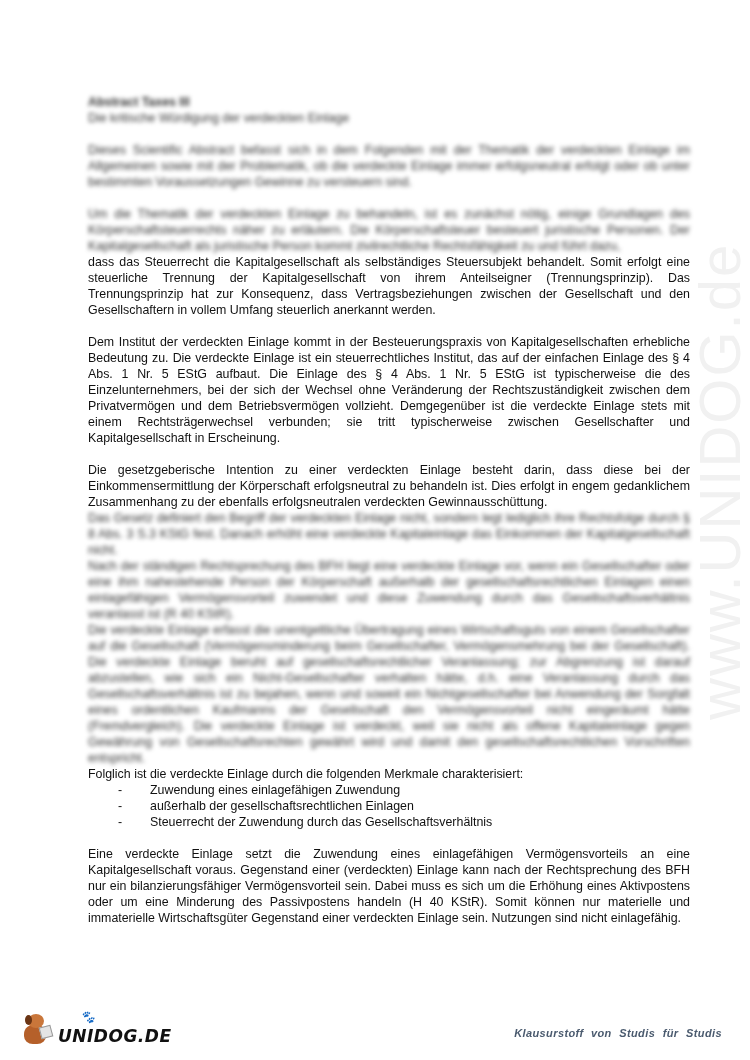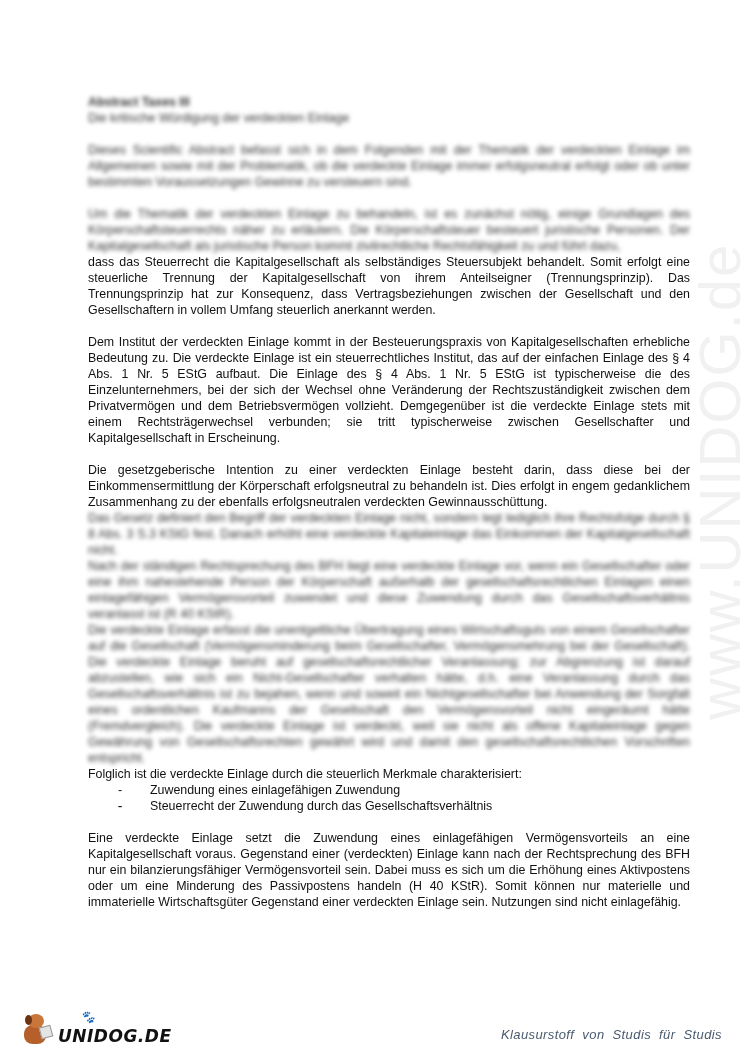--- a/index.html
+++ b/index.html
@@ -18,21 +18,21 @@
                transform-origin:left top; font-size:58px; color:#f1f1f1; letter-spacing:2px;
                white-space:nowrap; font-family:"Liberation Sans", sans-serif; }
   .footer-logo { position:absolute; left:20px; top:1012px; display:flex; align-items:flex-end; }
   .dog { width:34px; height:34px; position:relative; }
   .dog .body { position:absolute; left:4px; top:12px; width:22px; height:20px; background:#b5602a; border-radius:50% 50% 40% 40%; }
   .dog .head { position:absolute; left:8px; top:2px; width:16px; height:14px; background:#c9763a; border-radius:50%; }
   .dog .ear { position:absolute; left:5px; top:3px; width:7px; height:10px; background:#6a3414; border-radius:50%; }
   .dog .paper { position:absolute; left:20px; top:14px; width:10px; height:10px; background:#e4e4e4; border:1px solid #999; transform:rotate(-15deg); }
   .logo-text { font-family:"DejaVu Sans", sans-serif; font-weight:bold; font-style:italic; font-size:17px; color:#111; margin-left:4px; letter-spacing:0.5px; position:relative; }
   .paw { position:absolute; left:22px; top:-16px; font-size:12px; color:#111; }
-  .tagline { position:absolute; right:28px; top:1027px; font-size:13px; font-style:italic; color:#4a5a6e; letter-spacing:0.4px; word-spacing:4px; }
+  .tagline { position:absolute; right:28px; top:1027px; font-size:11px; font-style:italic; color:#4a5a6e; letter-spacing:0.4px; word-spacing:4px;font-weight:bold; }
 </style>
 </head>
 <body>
 
 <div class="watermark">www.UNIDOG.de</div>
 
 <div class="page">
   <p class="title blur">Abstract Taxes III</p>
   <p class="subtitle blur">Die kritische Würdigung der verdeckten Einlage</p>
 
@@ -44,24 +44,24 @@
   <div class="gap"></div>
 
   <p class="p">Dem Institut der verdeckten Einlage kommt in der Besteuerungspraxis von Kapitalgesellschaften erhebliche Bedeutung zu. Die verdeckte Einlage ist ein steuerrechtliches Institut, das auf der einfachen Einlage des § 4 Abs. 1 Nr. 5 EStG aufbaut. Die Einlage des § 4 Abs. 1 Nr. 5 EStG ist typischerweise die des Einzelunternehmers, bei der sich der Wechsel ohne Veränderung der Rechtszuständigkeit zwischen dem Privatvermögen und dem Betriebsvermögen vollzieht. Demgegenüber ist die verdeckte Einlage stets mit einem Rechtsträgerwechsel verbunden; sie tritt typischerweise zwischen Gesellschafter und Kapitalgesellschaft in Erscheinung.</p>
   <div class="gap"></div>
 
   <p class="p">Die gesetzgeberische Intention zu einer verdeckten Einlage besteht darin, dass diese bei der Einkommensermittlung der Körperschaft erfolgsneutral zu behandeln ist. Dies erfolgt in engem gedanklichem Zusammenhang zu der ebenfalls erfolgsneutralen verdeckten Gewinnausschüttung.</p>
   <p class="p blur">Das Gesetz definiert den Begriff der verdeckten Einlage nicht, sondern legt lediglich ihre Rechtsfolge durch § 8 Abs. 3 S.3 KStG fest. Danach erhöht eine verdeckte Kapitaleinlage das Einkommen der Kapitalgesellschaft nicht.</p>
   <p class="p blur">Nach der ständigen Rechtsprechung des BFH liegt eine verdeckte Einlage vor, wenn ein Gesellschafter oder eine ihm nahestehende Person der Körperschaft außerhalb der gesellschaftsrechtlichen Einlagen einen einlagefähigen Vermögensvorteil zuwendet und diese Zuwendung durch das Gesellschaftsverhältnis veranlasst ist (R 40 KStR).</p>
   <p class="p blur">Die verdeckte Einlage erfasst die unentgeltliche Übertragung eines Wirtschaftsguts von einem Gesellschafter auf die Gesellschaft (Vermögensminderung beim Gesellschafter, Vermögensmehrung bei der Gesellschaft). Die verdeckte Einlage beruht auf gesellschaftsrechtlicher Veranlassung; zur Abgrenzung ist darauf abzustellen, wie sich ein Nicht-Gesellschafter verhalten hätte, d.h. eine Veranlassung durch das Gesellschaftsverhältnis ist zu bejahen, wenn und soweit ein Nichtgesellschafter bei Anwendung der Sorgfalt eines ordentlichen Kaufmanns der Gesellschaft den Vermögensvorteil nicht eingeräumt hätte (Fremdvergleich). Die verdeckte Einlage ist verdeckt, weil sie nicht als offene Kapitaleinlage gegen Gewährung von Gesellschaftsrechten gewährt wird und damit den gesellschaftsrechtlichen Vorschriften entspricht.</p>
 
-  <p class="p">Folglich ist die verdeckte Einlage durch die steuerlich Merkmale charakterisiert:</p>
+  <p class="p">Folglich ist die verdeckte Einlage durch die folgenden Merkmale charakterisiert:</p>
   <ul class="bullets">
     <li><span class="dash">-</span><span>Zuwendung eines einlagefähigen Zuwendung</span></li>
-    <li><span class="dash">-</span></li>
+    <li><span class="dash">-</span><span>außerhalb der gesellschaftsrechtlichen Einlagen</span></li>
     <li><span class="dash">-</span><span>Steuerrecht der Zuwendung durch das Gesellschaftsverhältnis</span></li>
   </ul>
   <div class="gap"></div>
 
   <p class="p">Eine verdeckte Einlage setzt die Zuwendung eines einlagefähigen Vermögensvorteils an eine Kapitalgesellschaft voraus. Gegenstand einer (verdeckten) Einlage kann nach der Rechtsprechung des BFH nur ein bilanzierungsfähiger Vermögensvorteil sein. Dabei muss es sich um die Erhöhung eines Aktivpostens oder um eine Minderung des Passivpostens handeln (H 40 KStR). Somit können nur materielle und immaterielle Wirtschaftsgüter Gegenstand einer verdeckten Einlage sein. Nutzungen sind nicht einlagefähig.</p>
 </div>
 
 <div class="footer-logo">
   <div class="dog">
     <div class="body"></div>

